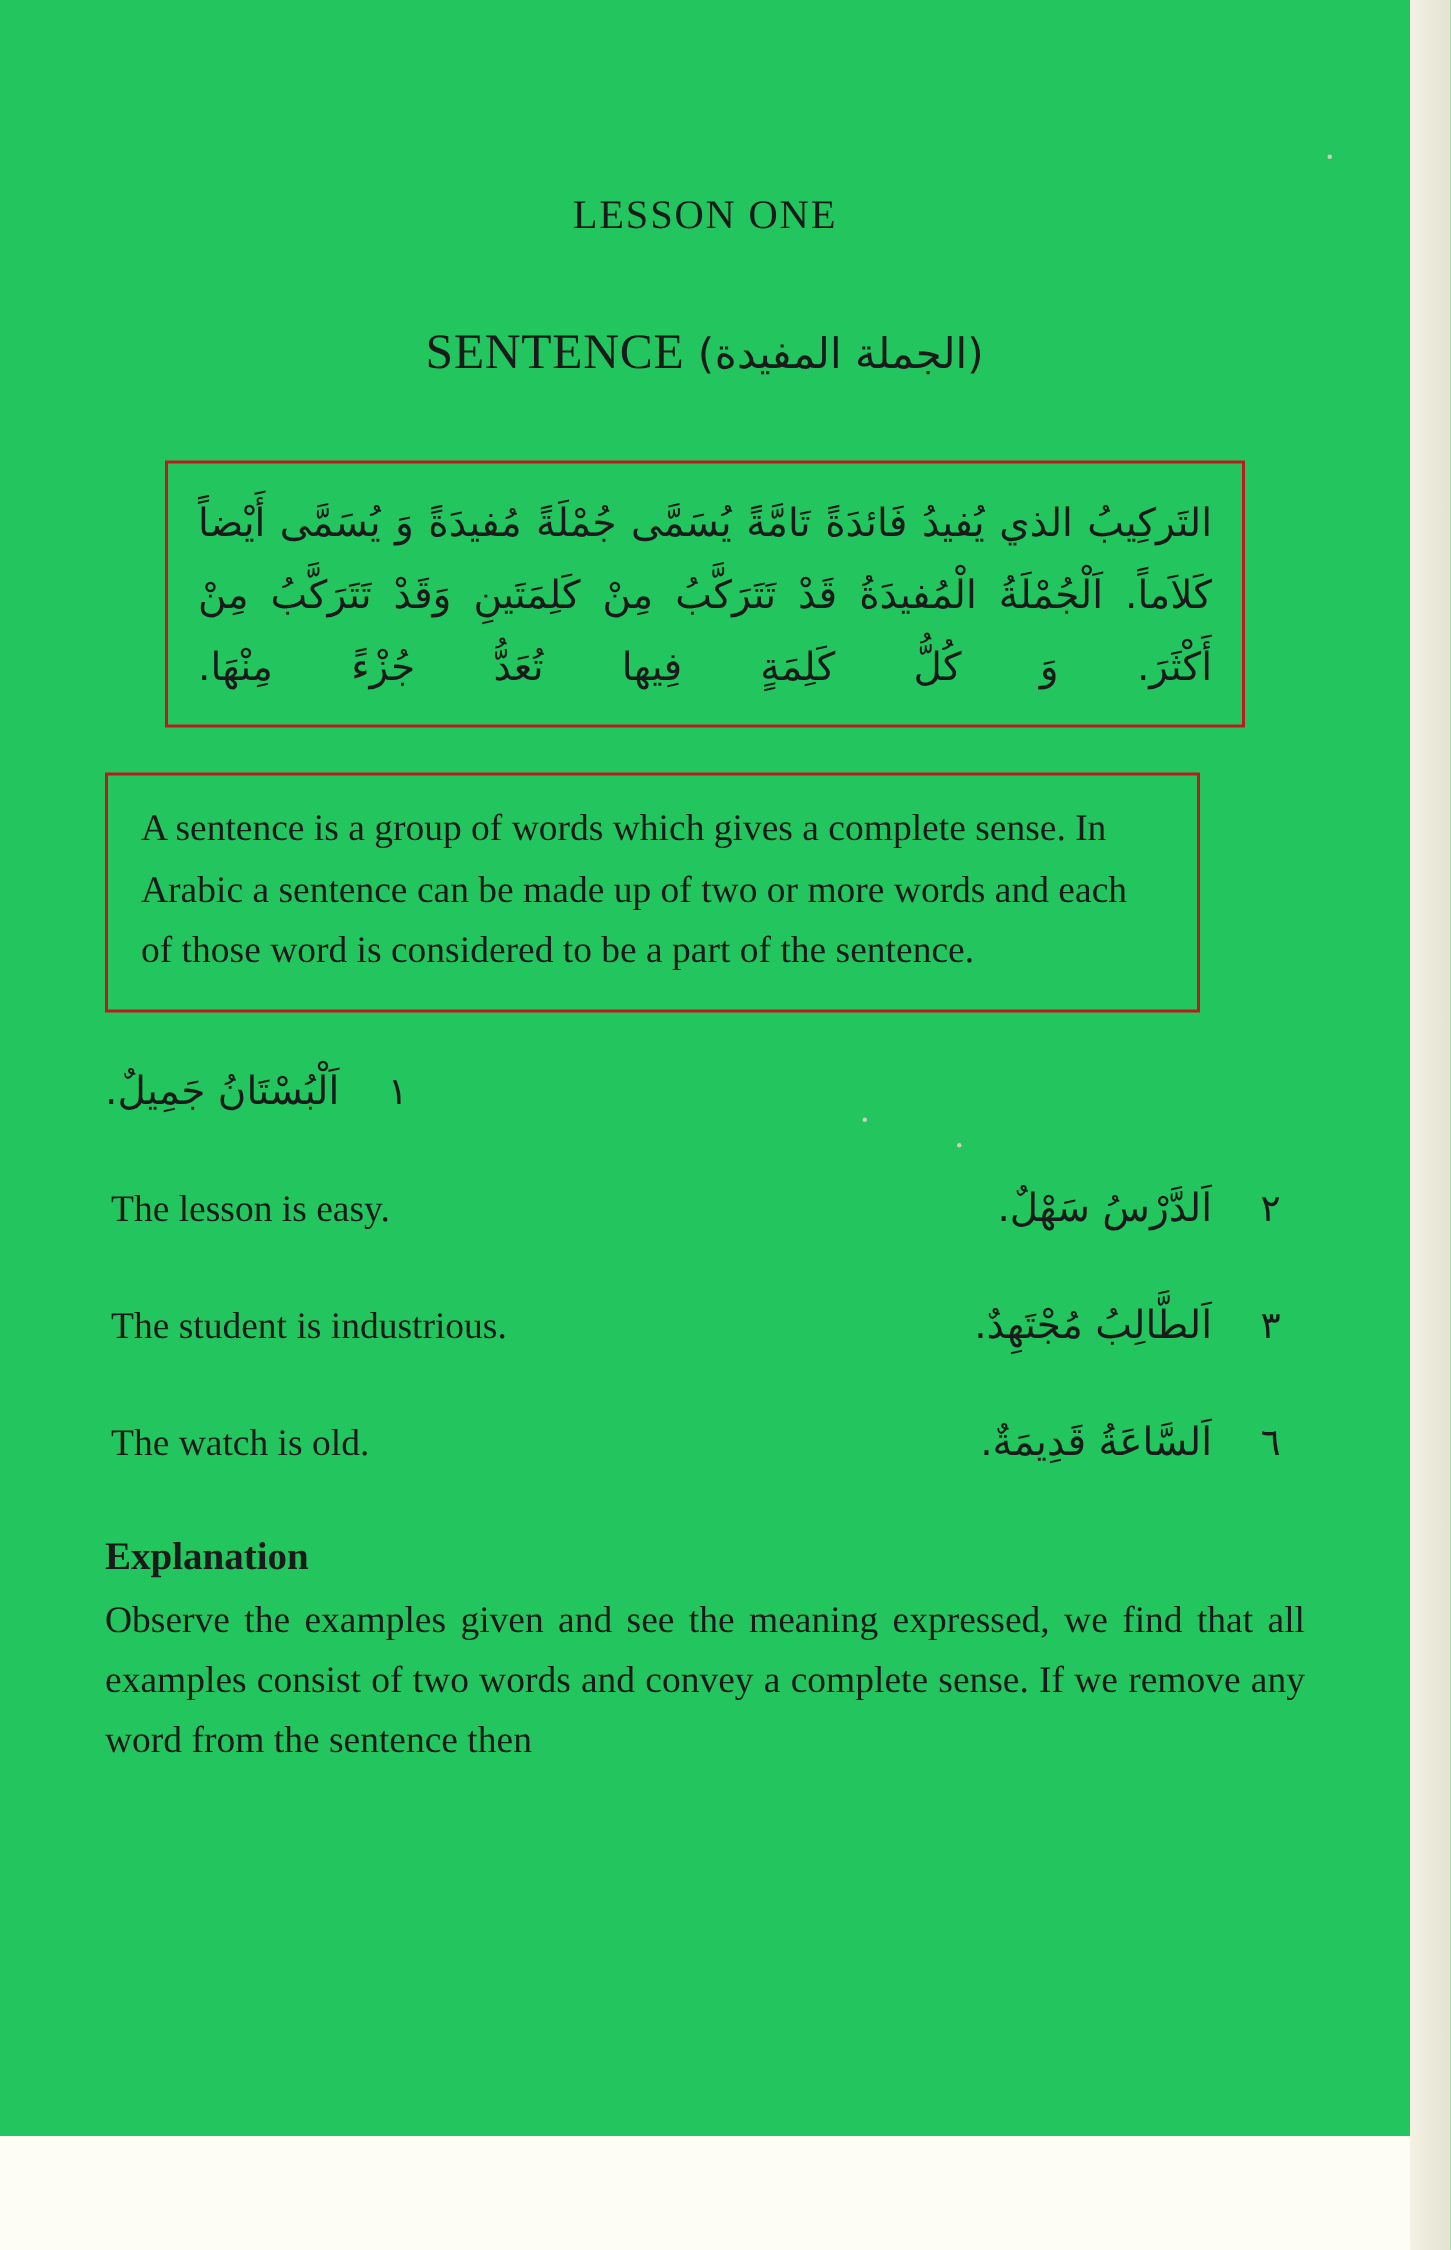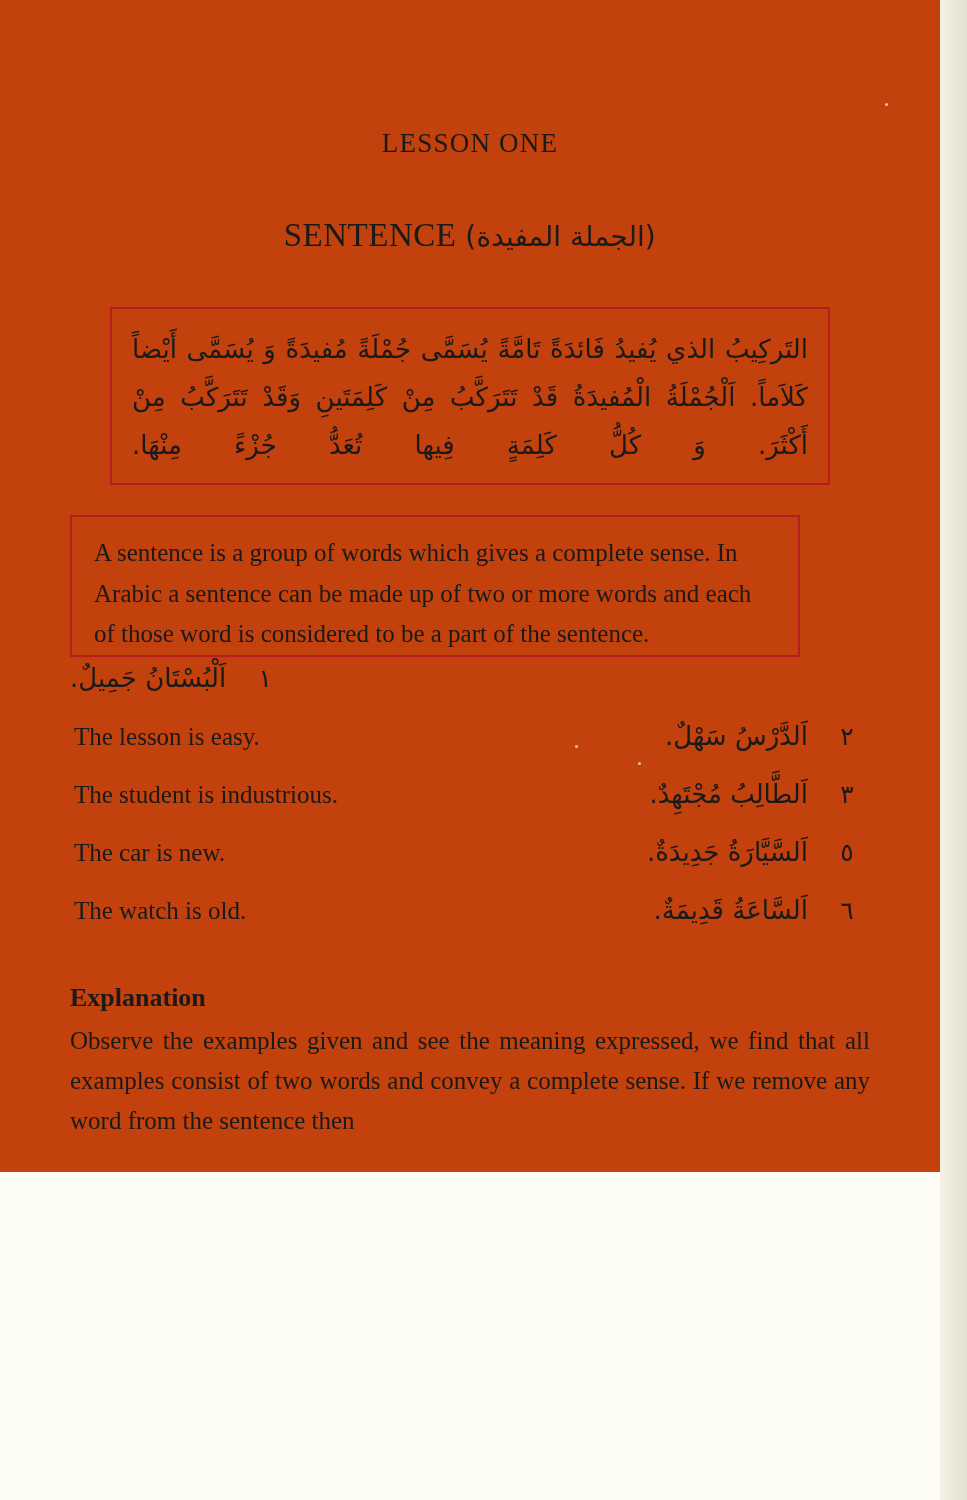--- a/index.html
+++ b/index.html
@@ -14,22 +14,22 @@
     color: #1a1a1a;
     overflow: hidden;
     position: relative;
   }
   
   .page {
     position: absolute;
     left: 0;
     top: 0;
     width: 940px;
-    height: 1172px;
-    background: #c2410c;
+    height: 1424px;
+    background: #22c55e;
     box-sizing: border-box;
     padding: 0;
   }
   
   .page-edge {
     position: absolute;
     right: 0;
     top: 0;
     width: 27px;
     height: 1500px;
@@ -79,21 +79,21 @@
     font-size: 26px;
     line-height: 1.85;
     text-align: justify;
     text-align-last: justify;
     direction: rtl;
   }
   .english-box {
     margin-top: 30px;
     width: 730px;
     margin-left: 0;
-    padding: 16px 22px 0 22px;
+    padding: 16px 22px 18px 22px;
   }
   .english-box p {
     margin: 0;
     font-size: 25px;
     line-height: 1.62;
     text-align: left;
   }
   .section-title {
     font-size: 26px;
     font-weight: bold;
@@ -128,20 +128,21 @@
     font-family: "DejaVu Sans", sans-serif;
     font-size: 25px;
     min-width: 26px;
     text-align: center;
   }
   .ex-ar {
     font-family: "DejaVu Sans", sans-serif;
     font-size: 26px;
     direction: rtl;
     white-space: nowrap;
+    margin-top: 32px;
   }
   .explanation-title {
     font-size: 26px;
     font-weight: bold;
     margin-top: 46px;
     margin-bottom: 8px;
   }
   .explanation-body {
     font-size: 25px;
     line-height: 1.6;
@@ -198,27 +199,20 @@
 
       <div class="ex-row">
         <div class="ex-en">The student is industrious.</div>
         <div class="ex-ar-wrap">
           <div class="ex-num">٣</div>
           <div class="ex-ar">اَلطَّالِبُ مُجْتَهِدٌ.</div>
         </div>
       </div>
 
 
-      <div class="ex-row">
-        <div class="ex-en">The car is new.</div>
-        <div class="ex-ar-wrap">
-          <div class="ex-num">٥</div>
-          <div class="ex-ar">اَلسَّيَّارَةُ جَدِيدَةٌ.</div>
-        </div>
-      </div>
 
       <div class="ex-row">
         <div class="ex-en">The watch is old.</div>
         <div class="ex-ar-wrap">
           <div class="ex-num">٦</div>
           <div class="ex-ar">اَلسَّاعَةُ قَدِيمَةٌ.</div>
         </div>
       </div>
 
     </div>

